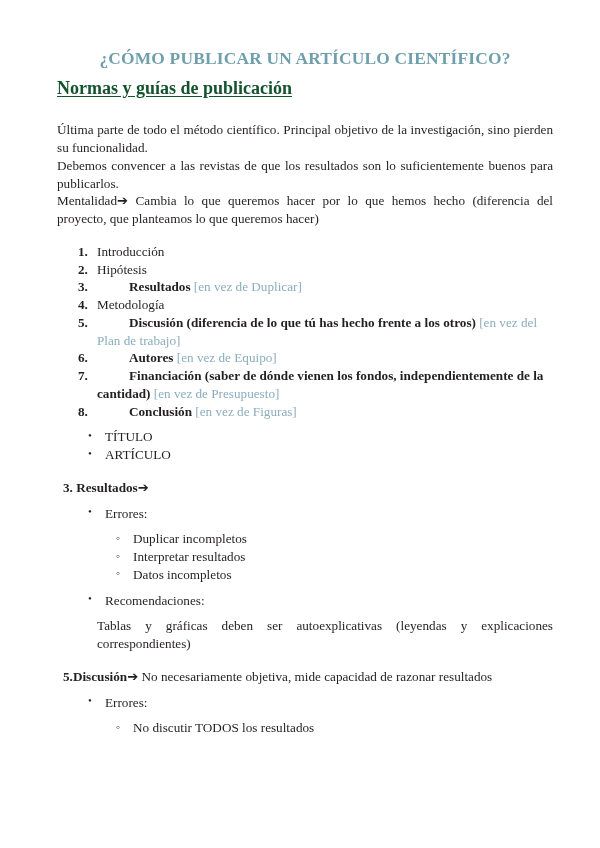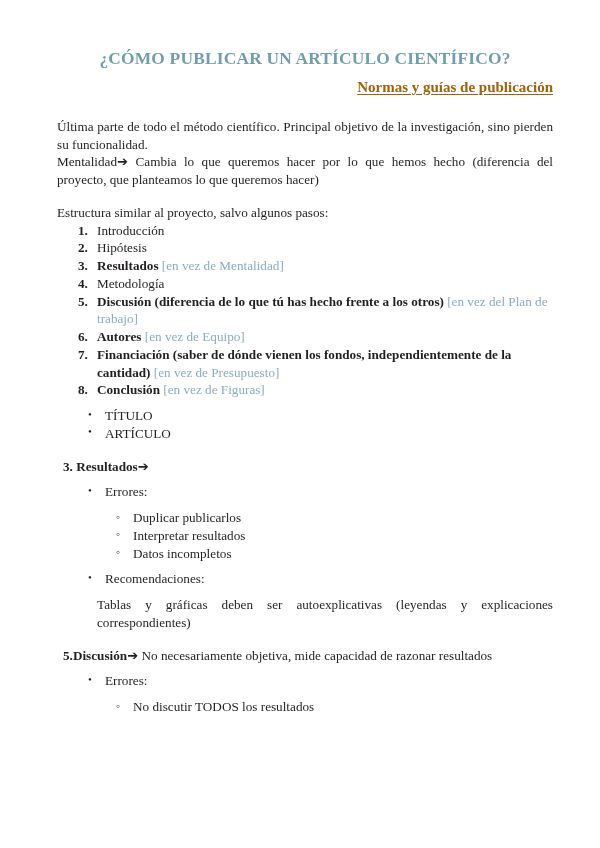--- a/index.html
+++ b/index.html
@@ -29,24 +29,24 @@
     text-align: center;
     font-weight: bold;
     color: #6f9fad;
     font-size: 17.4px;
     letter-spacing: .18px;
     margin: 0;
     padding: 0;
     line-height: 1.2;
   }
   .doc-subtitle {
-    text-align: right;
-    font-weight: bold;
-    color: #a16207;
-    font-size: 15px;
+    text-align: left;
+    font-weight: bold;
+    color: #14532d;
+    font-size: 18px;
     text-decoration: underline;
     text-underline-offset: 2px;
     margin: 9px 0 0 0;
     line-height: 1.2;
   }
 
   
   .para-block {
     margin-top: 22px;
   }
@@ -132,21 +132,21 @@
   ul.arrow > li::before {
     content: "\2794";
     position: absolute;
     left: 57px;
     top: 0;
     font-size: 11.5px;
     font-family: "DejaVu Sans", sans-serif;
   }
 
   
-  .b { font-weight: bold; }
+  .b { font-weight: bold; margin-left: 32px; }
   .note {
     color: #8badbd;
   }
 
   .centered-head {
     text-align: center;
     margin: 0;
   }
 
   
@@ -167,30 +167,30 @@
 </head>
 <body>
 
 <div class="page">
 
   <h1 class="doc-title">¿CÓMO PUBLICAR UN ARTÍCULO CIENTÍFICO?</h1>
   <div class="doc-subtitle">Normas y guías de publicación</div>
 
   <div class="para-block">
     <p class="para">Última parte de todo el método científico. Principal objetivo de la investigación, sino pierden su funcionalidad.</p>
+    <p class="para">Debemos convencer a las revistas de que los resultados son lo suficientemente buenos para publicarlos.</p>
     <p class="para">Mentalidad➔ Cambia lo que queremos hacer por lo que hemos hecho (diferencia del proyecto, que planteamos lo que queremos hacer)</p>
   </div>
 
   <div class="spaced-top">
-    <p class="para">Estructura similar al proyecto, salvo algunos pasos:</p>
 
     <ol class="numbered" id="structure-list">
         <li><span class="num">1.</span><span>Introducción</span></li>
         <li><span class="num">2.</span><span>Hipótesis</span></li>
-        <li><span class="num">3.</span><span class="b">Resultados</span> <span class="note">[en vez de Mentalidad]</span></li>
+        <li><span class="num">3.</span><span class="b">Resultados</span> <span class="note">[en vez de Duplicar]</span></li>
         <li><span class="num">4.</span><span>Metodología</span></li>
         <li><span class="num">5.</span><span class="b">Discusión (diferencia de lo que tú has hecho frente a los otros)</span> <span class="note">[en vez del Plan de trabajo]</span></li>
         <li><span class="num">6.</span><span class="b">Autores</span> <span class="note">[en vez de Equipo]</span></li>
         <li><span class="num">7.</span><span class="b">Financiación (saber de dónde vienen los fondos, independientemente de la cantidad)</span> <span class="note">[en vez de Presupuesto]</span></li>
         <li><span class="num">8.</span><span class="b">Conclusión</span> <span class="note">[en vez de Figuras]</span></li>
       </ol>
 
     <ul class="disc" id="structure-extra">
         <li>TÍTULO</li>
         <li>ARTÍCULO</li>
@@ -198,21 +198,21 @@
   </div>
 
 
   <div class="spaced-top">
     <p class="section-head"><span>3. Resultados</span><span class="tail">➔</span></p>
 
     <ul class="disc">
       <li>Errores:</li>
     </ul>
     <ul class="circle" id="res-errores">
-        <li>Duplicar publicarlos</li>
+        <li>Duplicar incompletos</li>
         <li>Interpretar resultados</li>
         <li>Datos incompletos</li>
       </ul>
 
     <ul class="disc">
       <li>Recomendaciones:</li>
     </ul>
 
     <p class="sub-para">Tablas y gráficas deben ser autoexplicativas (leyendas y explicaciones correspondientes)</p>
   </div>

